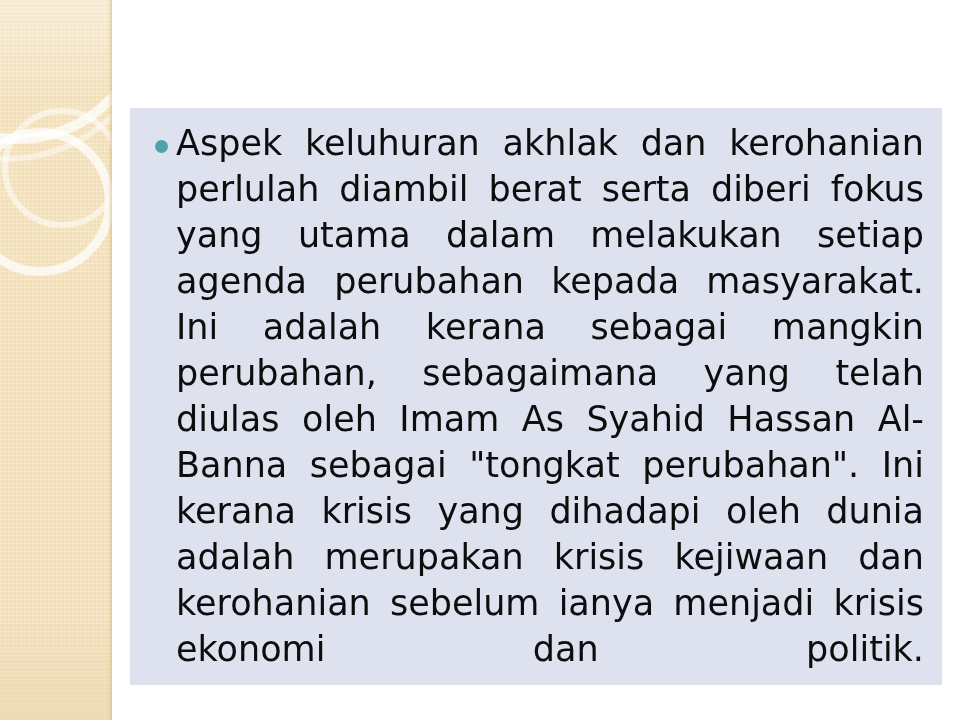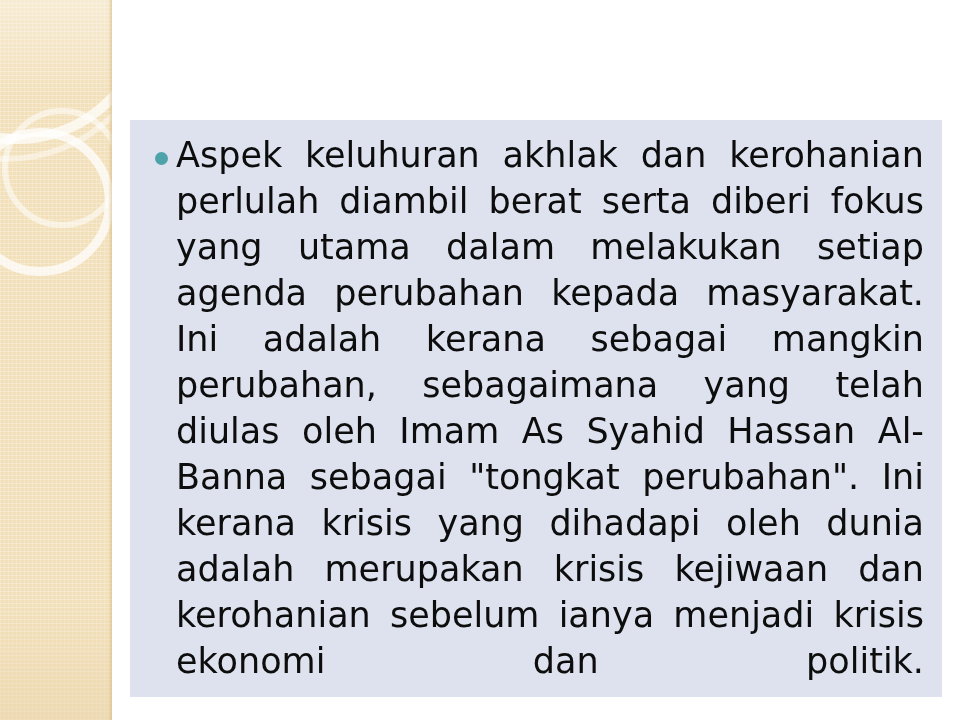--- a/index.html
+++ b/index.html
@@ -98,21 +98,21 @@
     position: absolute;
     left: 0; bottom: 0;
     width: 112px; height: 120px;
     background: linear-gradient(0deg, rgba(233,212,170,0.55), rgba(255,255,255,0));
   }
 
   
   .content-box {
     position: absolute;
     left: 130px;
-    top: 120px;
+    top: 108px;
     width: 812px;
     height: 577px;
     background: #dde2ee;
   }
   .bullet-row {
     position: absolute;
     left: 16px;
     top: 12px;
     right: 12px;
     display: flex;

